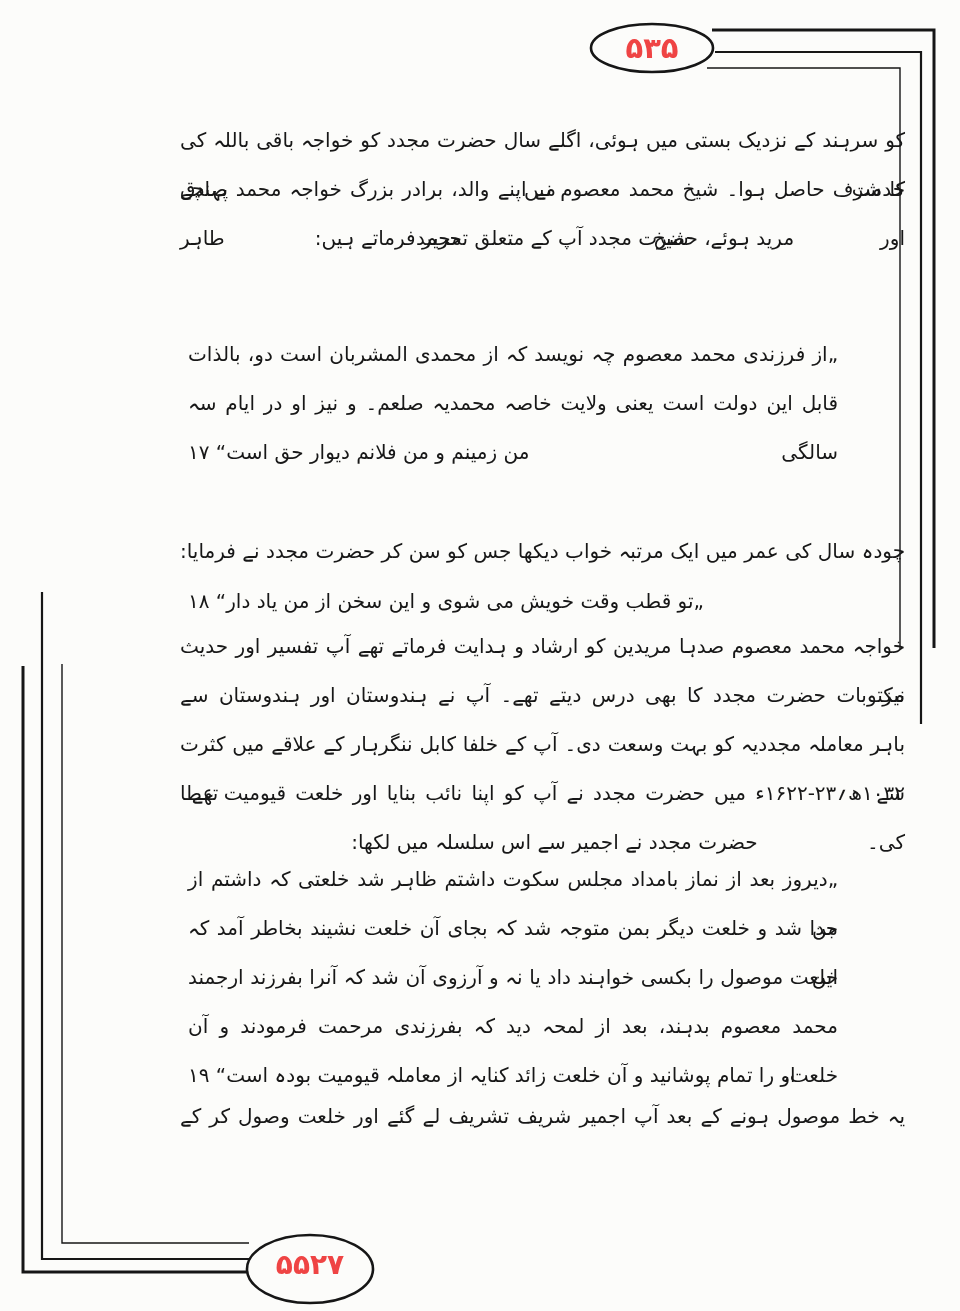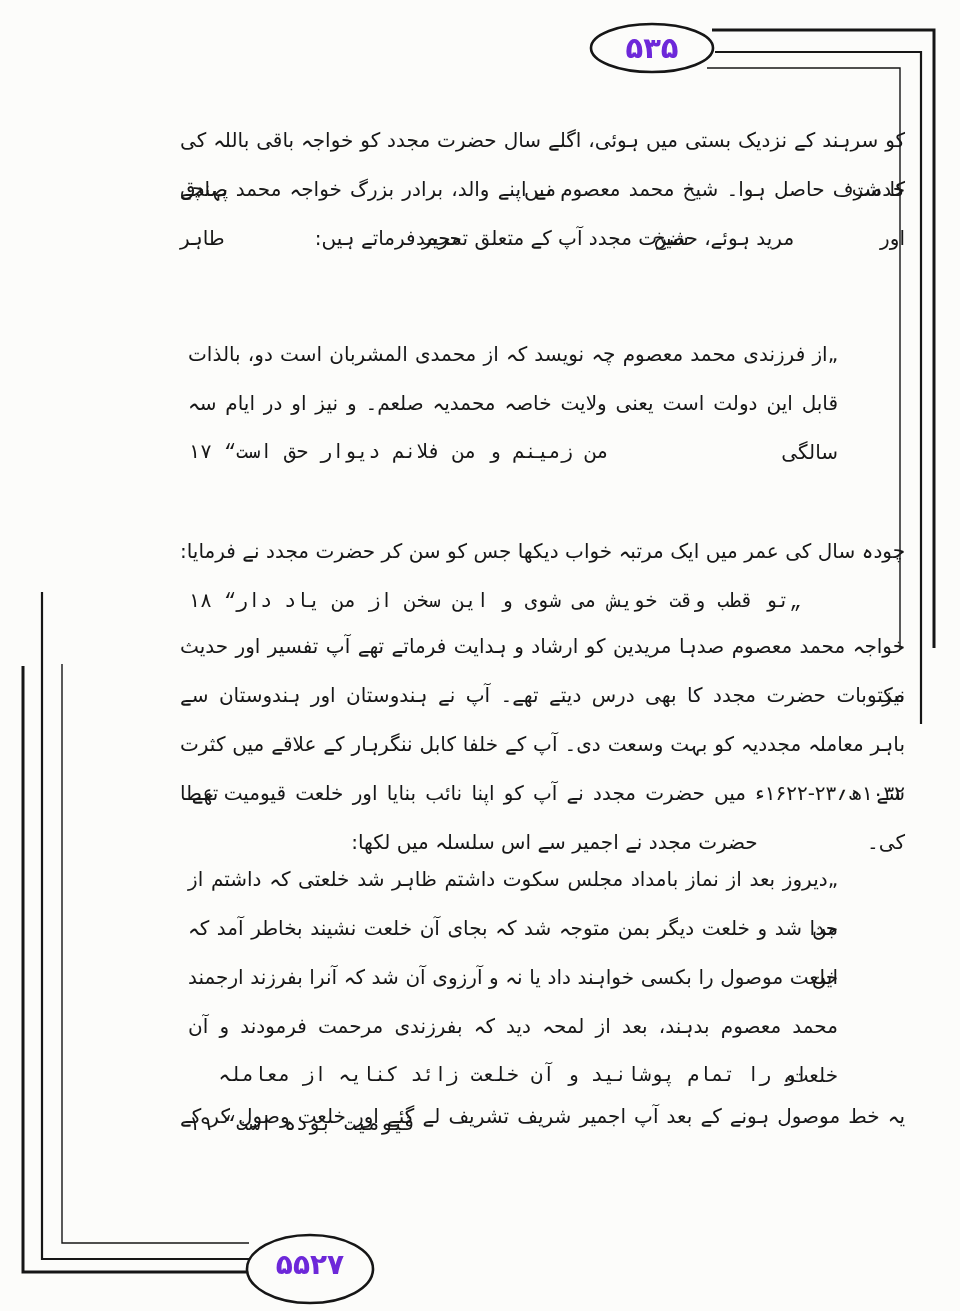--- a/index.html
+++ b/index.html
@@ -9,42 +9,42 @@
     background:#fcfcfa;
     overflow:hidden;
     font-family:"DejaVu Sans",sans-serif;
     color:#1b1b1b;
   }
   .frame-svg{position:absolute;left:0;top:0;pointer-events:none;}
   .oval-num{
     position:absolute;
     text-align:center;
     font-weight:bold;
-    color:#6d28d9;
+    color:#ef4444;
     letter-spacing:2px;
     font-family:"DejaVu Sans",sans-serif;
   }
   .oval-num.top{left:591px;top:28px;width:122px;height:40px;line-height:40px;font-size:29px;}
   .oval-num.bottom{left:247px;top:1243px;width:126px;height:44px;line-height:44px;font-size:28px;}
   .tblock{
     position:absolute;
     direction:rtl;
     font-size:20px;
   }
   .tblock.body{right:55px;width:725px;}
   .tblock.quote{right:122px;width:650px;}
   .tline{
     height:49px;
     line-height:49px;
     text-align:right;
     color:#171717;
   }
   .tline.just{text-align:justify;text-align-last:justify;}
   .tline.center{text-align:right;text-align-last:center;padding-left:24px;}
-  .tline.end{text-align:center;text-align-last:left;font-family:Liberation Mono, monospace;}
+  .tline.end{text-align:center;text-align-last:left;}
 </style>
 </head>
 <body>
 
 <div class="page">
 
   <svg class="frame-svg" width="960" height="1311" viewBox="0 0 960 1311">
 
     <polyline points="712,30 934,30 934,648" fill="none" stroke="#161616" stroke-width="3"></polyline>
     <polyline points="715,52 921,52 921,724" fill="none" stroke="#161616" stroke-width="2.2"></polyline>

